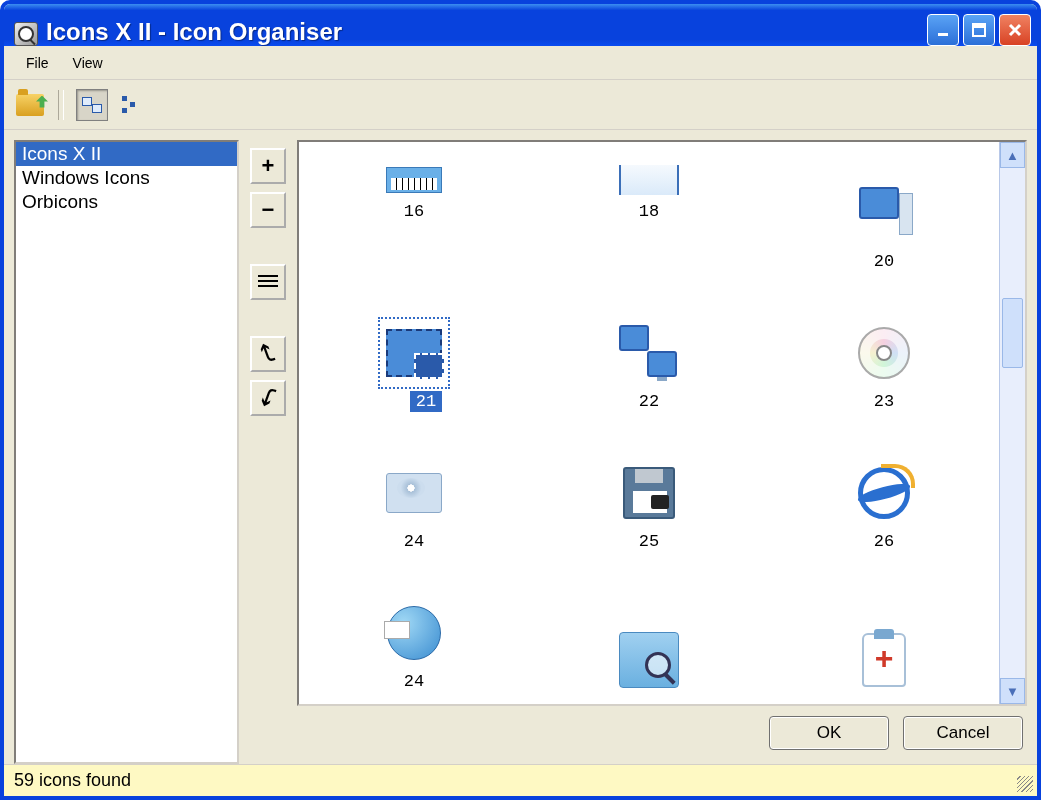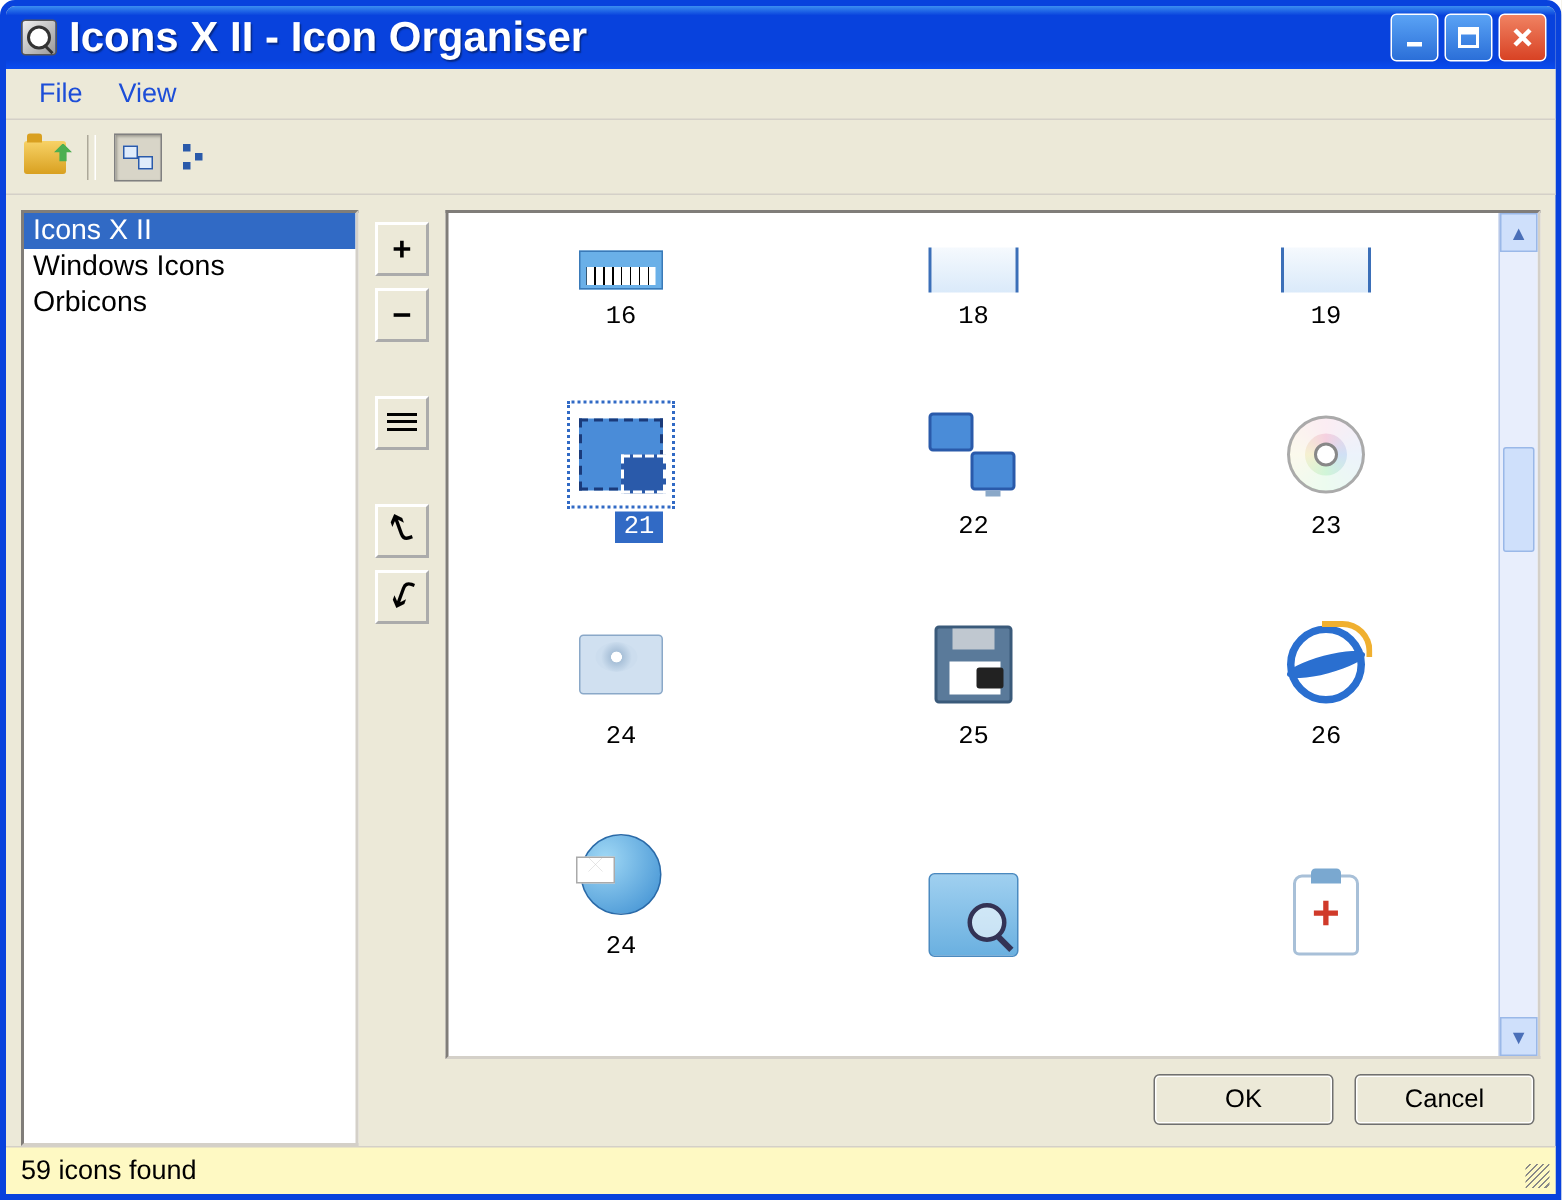--- a/index.html
+++ b/index.html
@@ -1,31 +1,31 @@
 <!DOCTYPE html>
 <html><head>
 <meta charset="utf-8">
 <style>
 * { box-sizing: border-box; margin: 0; padding: 0; }
 body { font-family: Tahoma, Arial, sans-serif; font-size: 13px; background: #fff; overflow: hidden; }
 
 .window { width: 1041px; height: 800px; border: 4px solid #0842dd; border-radius: 10px 10px 0 0; background: #ece9d8; display: flex; flex-direction: column; position: relative; }
 
-.titlebar { height: 42px; background: linear-gradient(to bottom, #3b8ef0 0%, #0842dd 15%, #0842dd 85%, #0a4cf0 100%); display: flex; align-items: center; padding: 0 6px 0 10px; color: #fff; font-size: 28px; font-weight: bold; text-shadow: 1px 1px 1px rgba(0,0,0,0.4); border-radius: 6px 6px 0 0; }
+.titlebar { height: 42px; background: linear-gradient(to bottom, #3b8ef0 0%, #0842dd 15%, #0842dd 85%, #0a4cf0 100%); display: flex; align-items: flex-end; padding: 0 6px 0 10px; color: #fff; font-size: 24px; font-weight: bold; text-shadow: 1px 1px 1px rgba(0,0,0,0.4); border-radius: 6px 6px 0 0; }
 .titlebar .app-icon { width: 24px; height: 24px; margin-right: 8px; background: linear-gradient(135deg,#eee,#999); border-radius: 3px; border:1px solid #555; position:relative; }
 .titlebar .app-icon::after { content:''; position:absolute; width:12px; height:12px; border:2px solid #333; border-radius:50%; top:3px; left:3px; background:#fff; }
 .titlebar .app-icon::before { content:''; position:absolute; width:7px; height:2px; background:#333; bottom:2px; right:1px; transform:rotate(45deg); }
 .titlebar .title-text { flex:1; }
 .titlebar .win-buttons { display:flex; gap:4px; }
 .titlebar .win-btn { width:32px; height:32px; border-radius:4px; border:1px solid #fff; display:flex; align-items:center; justify-content:center; cursor:pointer; }
 .win-btn.min, .win-btn.max { background: linear-gradient(to bottom,#5aa3f5,#2b6fd8); }
 .win-btn.close { background: linear-gradient(to bottom,#f08262,#d84224); }
 .win-btn svg { width:16px; height:16px; }
 
-.menubar { height: 34px; background:#ece9d8; display:flex; align-items:center; padding: 0 10px; border-bottom:1px solid #d4d0c8; font-size:18px; color:#1d4ed8; }
+.menubar { height: 34px; background:#ece9d8; display:flex; align-items:center; padding: 0 10px; border-bottom:1px solid #d4d0c8; font-size:14px; color:#000000; }
 .menubar .menu-item { padding: 4px 12px; cursor:pointer; }
 
 .toolbar { height: 50px; background:#ece9d8; display:flex; align-items:center; padding: 0 10px; gap:8px; border-bottom:1px solid #d4d0c8; }
 .toolbar .tb-sep { width:6px; height:30px; border-left:1px solid #aca899; border-right:1px solid #fff; margin:0 4px; }
 .toolbar .tb-btn { width:32px; height:32px; display:flex; align-items:center; justify-content:center; cursor:pointer; border:1px solid transparent; }
 .toolbar .tb-btn.pressed { border:1px solid #808080; background:#d8d5c8; box-shadow: inset 1px 1px 2px rgba(0,0,0,0.3); }
 
 .content { flex:1; display:flex; padding: 10px 10px 0 10px; gap:4px; min-height:0; }
 
 .sidebar { width: 225px; background:#fff; border:2px inset #d4d0c8; overflow-y:auto; font-size:19px; color:#000; }
@@ -195,25 +195,28 @@
                   <div class="gv gv-piano"></div>
                 </div>
                 <div class="lbl">16</div>
               </div>
               <div class="icon-cell first-row">
                 <div class="ico">
                   <div class="gv gv-monitor"></div>
                 </div>
                 <div class="lbl">18</div>
               </div>
-              <div class="icon-cell first-row">
-                <div class="ico">
-                  <div class="gv gv-monitor"></div>
-                </div>
-                <div class="lbl">19</div>
+              <div class="icon-cell">
+                <div class="ico">
+                  <div class="gv gv-computer">
+                    <div class="screen"></div>
+                    <div class="tower"></div>
+                  </div>
+                </div>
+                <div class="lbl">20</div>
               </div>
               <div class="icon-cell selected">
                 <div class="ico">
                   <div class="gv gv-selected">
                     <div class="m2"></div>
                   </div>
                 </div>
                 <div class="lbl">21</div>
               </div>
               <div class="icon-cell">

